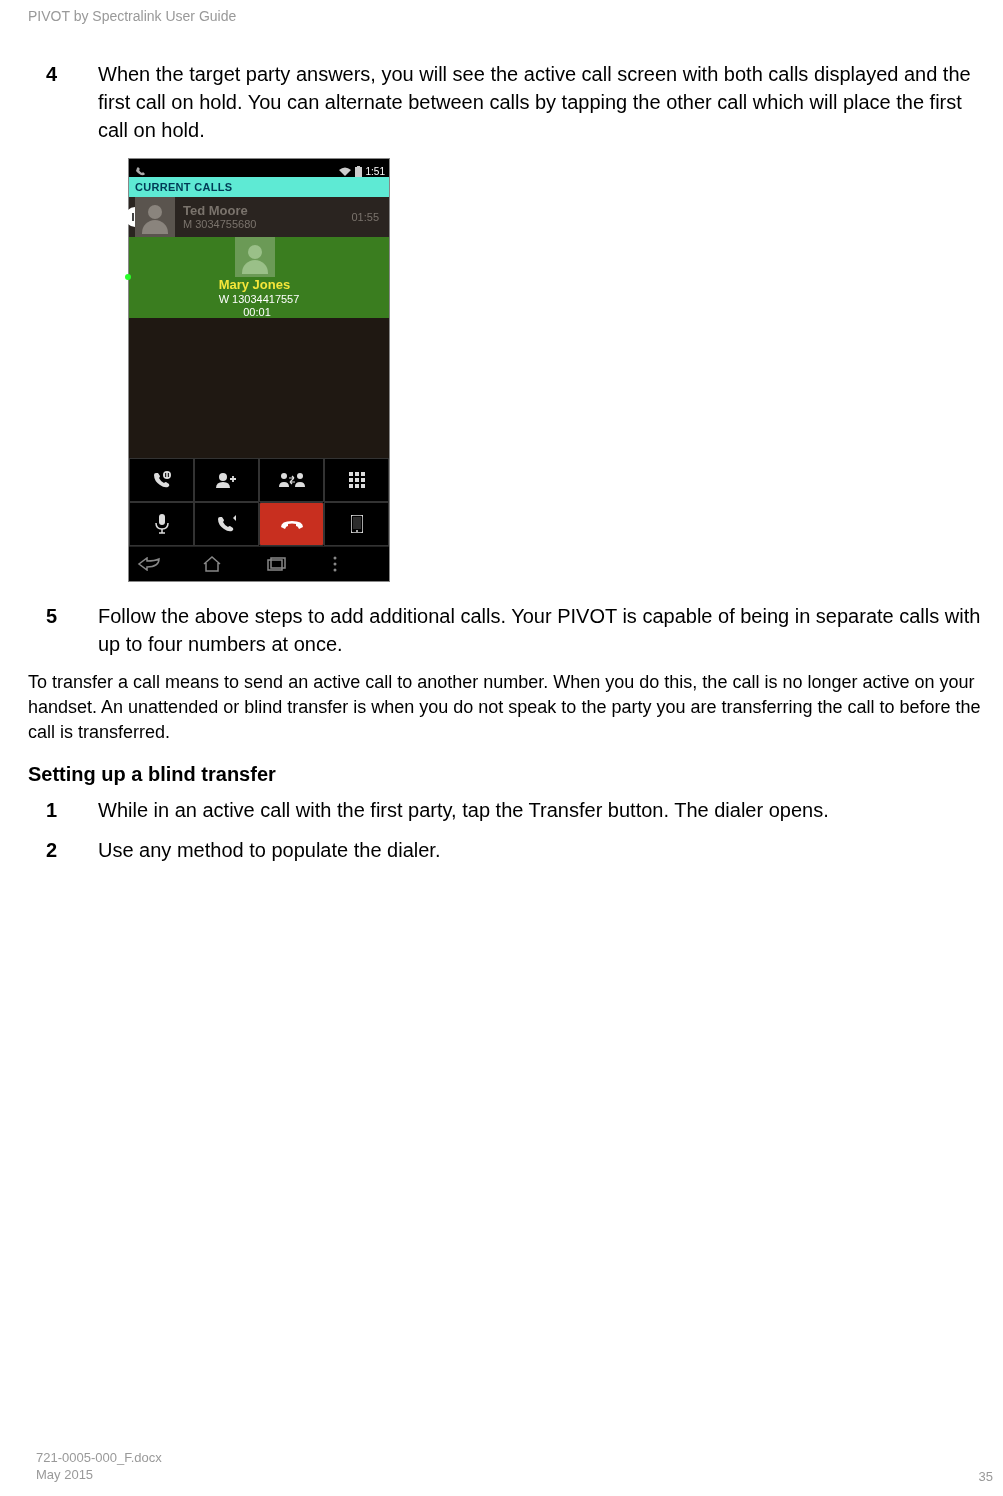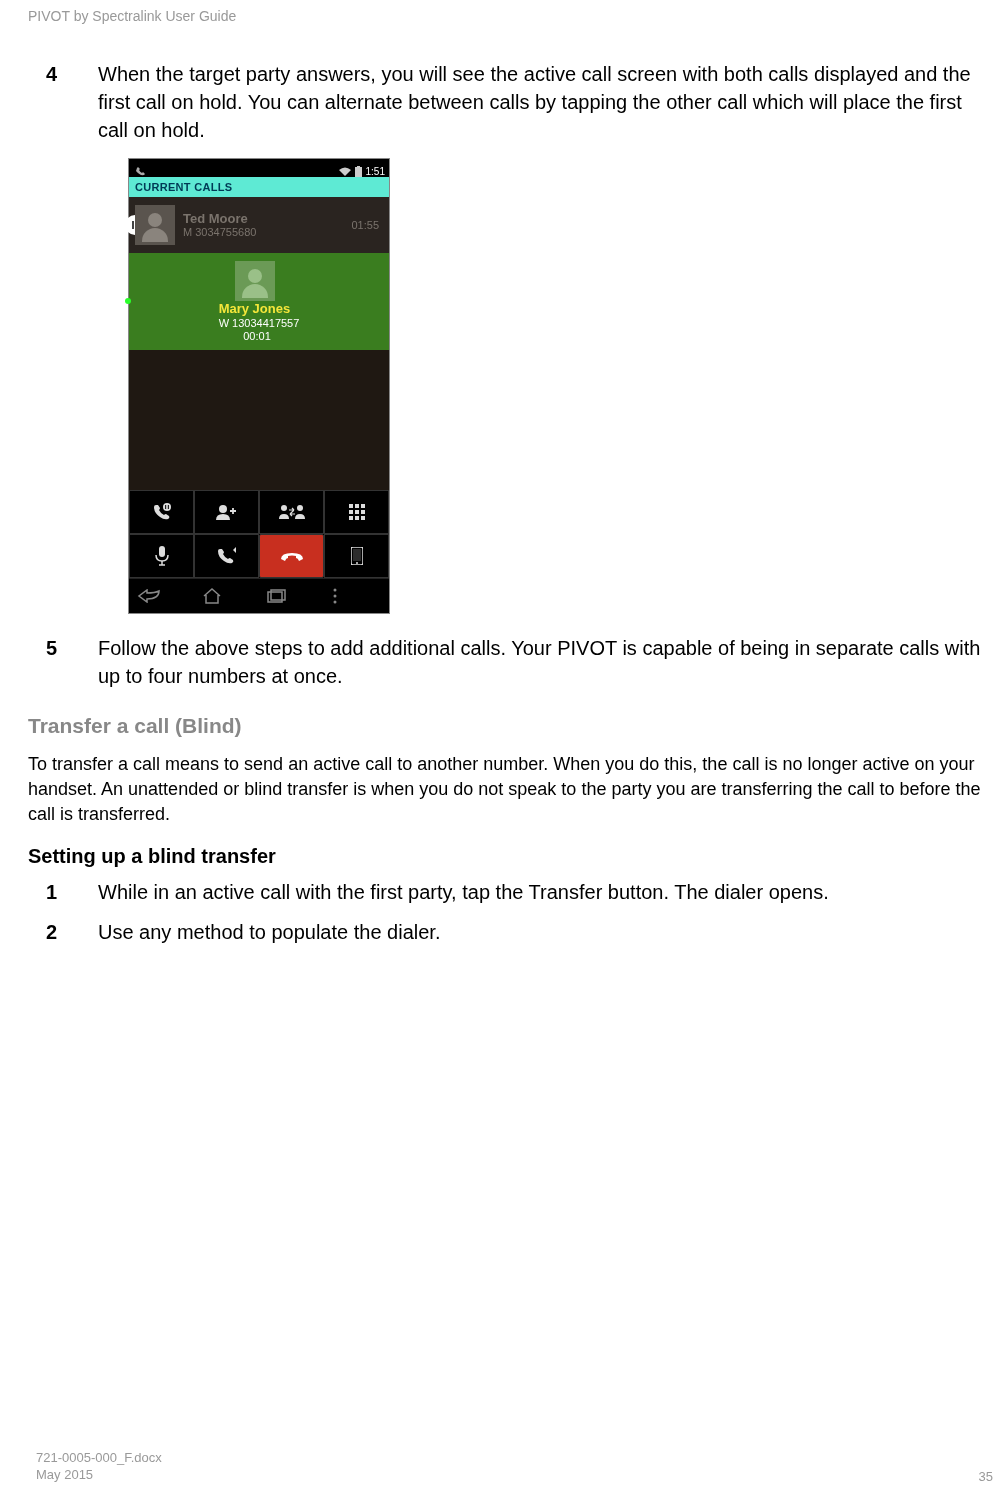--- a/index.html
+++ b/index.html
@@ -66,21 +66,21 @@
     background: #5eead4;
     color: #003a55;
     font-size: 11px;
     font-weight: bold;
     padding: 4px 6px;
     letter-spacing: 0.3px;
   }
   .call-row {
     display: flex;
     align-items: center;
-    padding: 8px 6px;
+    padding: 0 6px;
     position: relative;
   }
   .call-row.held {
     background: #2a2420;
     color: #7a736c;
   }
   .call-row.active {
     background: #3a7d1f;
     color: #fff;
     flex-direction: column;
@@ -394,21 +394,20 @@
           </svg>
       </div>
     </div>
   </div>
 
   <div class="list-item">
     <div class="list-num">5</div>
     <div class="list-text">Follow the above steps to add additional calls. Your PIVOT is capable of being in separate calls with up to four numbers at once.</div>
   </div>
 
-  <h2 class="section">Transfer a call (Blind)</h2>
 
   <div class="para">To transfer a call means to send an active call to another number. When you do this, the call is no longer active on your handset. An unattended or blind transfer is when you do not speak to the party you are transferring the call to before the call is transferred.</div>
 
   <div class="sub-heading">Setting up a blind transfer</div>
 
   <div class="list-item">
     <div class="list-num">1</div>
     <div class="list-text">While in an active call with the first party, tap the Transfer button. The dialer opens.</div>
   </div>
   <div class="list-item">

